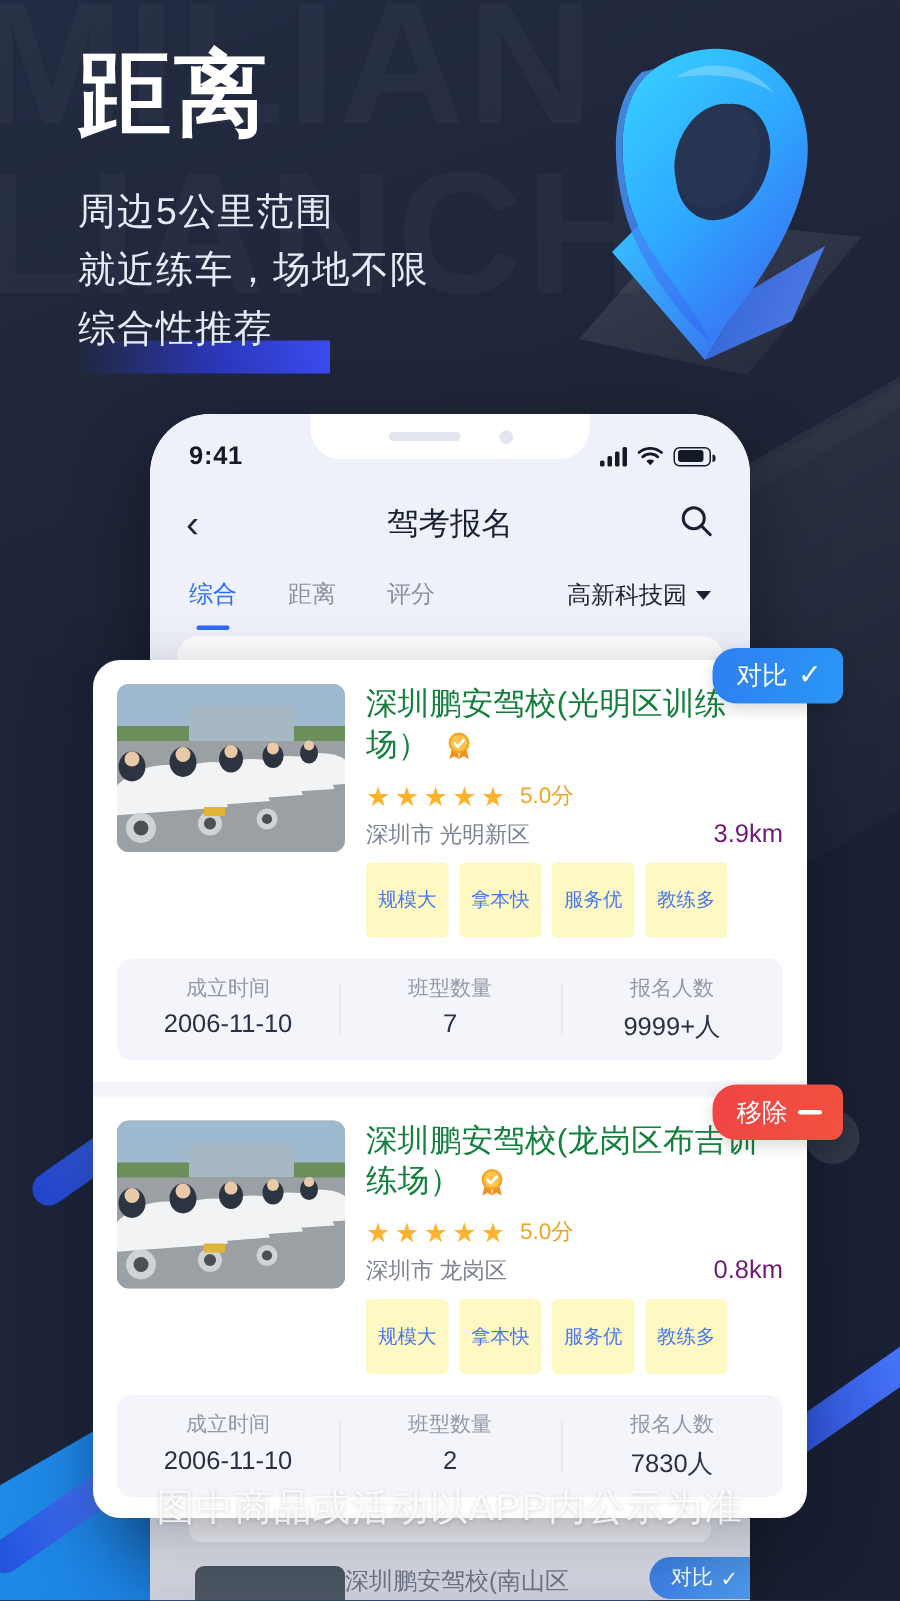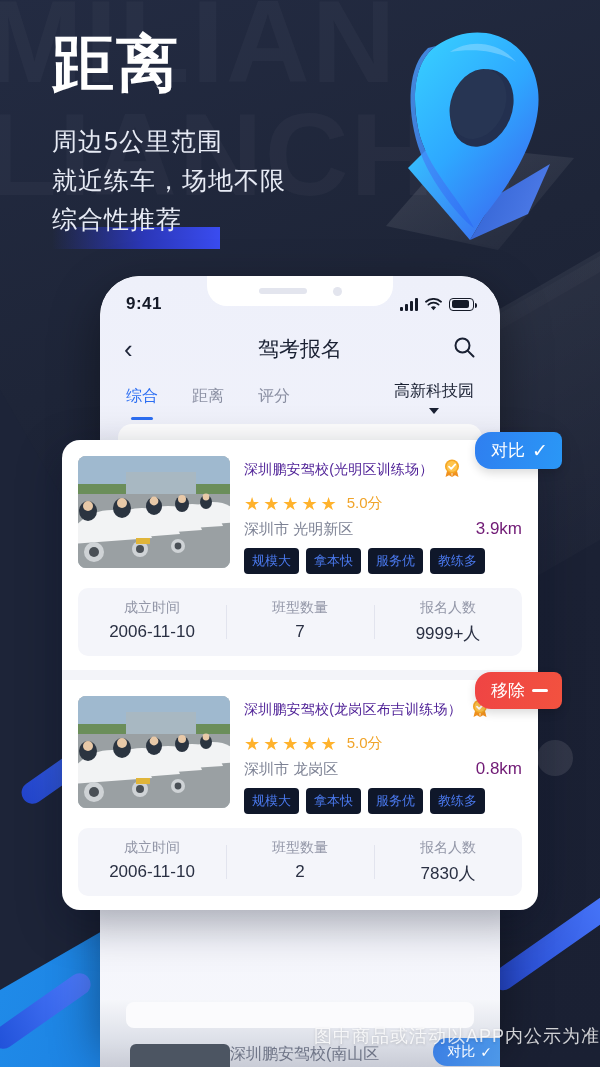--- a/index.html
+++ b/index.html
@@ -170,21 +170,21 @@
     font-size:16px; color:#8b90a3; margin-right:34px;
     position:relative; cursor:pointer; padding-bottom:2px;
   }
   .tab.active { color:#2c6ef2; }
   .tab.active::after {
     content:""; position:absolute; left:50%; transform:translateX(-50%);
     bottom:-11px; width:22px; height:3px; border-radius:2px; background:#2c6ef2;
   }
   .region {
     margin-left:auto; display:flex; align-items:center; gap:6px;
-    font-size:16px; color:#1a2133; cursor:pointer;flex-direction:column;
+    font-size:16px; color:#1a2133; cursor:pointer;
   }
   .caret { width:0;height:0;border-left:5px solid transparent;border-right:5px solid transparent;border-top:6px solid #1a2133;}
 
   .list-area { padding:4px 14px 0; }
   .ghost-card { height:22px; background:#fff; border-radius:14px 14px 0 0; margin:0 4px; }
 
   
   .cards {
     position:absolute;
     left:62px; top:440px;
@@ -198,37 +198,37 @@
   .school-card { position:relative; padding:16px 16px 14px; }
   .divider-gap { height:10px; background:#f3f4f9; }
 
   .sc-main { display:flex; gap:14px; }
   .sc-thumb {
     width:152px; height:112px; border-radius:8px; flex:none;
     overflow:hidden; position:relative; background:#9aa6ad;
   }
   .sc-body { flex:1; min-width:0; position:relative; }
   .sc-name {
-    font-size:14px; color:#4c1d95; line-height:27px; font-weight:500;
+    font-size:21px; color:#15803d; line-height:27px; font-weight:500;
     letter-spacing:0.2px;
   }
   .medal {
     display:inline-block; vertical-align:-4px; margin-left:4px;
   }
   .sc-rating { display:flex; align-items:center; gap:6px; margin-top:7px; }
   .stars { display:flex; gap:3px; }
   .star { color:#ffb22c; font-size:18px; line-height:18px; }
   .score { color:#f0a42a; font-size:15px; margin-left:4px; }
   .sc-loc { display:flex; align-items:baseline; margin-top:6px; }
   .loc-text { font-size:15px; color:#7d8294; }
   .dist { margin-left:auto; font-size:17px; color:#701a75; }
   .tags { display:flex; gap:7px; margin-top:9px; flex-wrap:nowrap; }
   .tag {
-    background:#0f172a; color:#4a79ef; font-size:13px;
-    padding:4px 8px; border-radius:4px; white-space:nowrap;
+    background:#fef9c3; color:#4a79ef; font-size:13px;
+    padding:16px 8px; border-radius:4px; white-space:nowrap;
   }
 
   .stats {
     margin-top:14px; background:#f4f5fa; border-radius:10px;
     display:flex; padding:11px 0;
   }
   .stat { flex:1; text-align:center; position:relative; }
   .stat + .stat::before {
     content:""; position:absolute; left:0; top:6px; bottom:6px;
     width:1px; background:#e2e4ee;
@@ -270,22 +270,22 @@
     position:absolute; left:130px; top:44px;
     font-size:16px; color:#6e7486; white-space:nowrap;
   }
   .bb-badge {
     position:absolute; right:-6px; top:38px;
     padding:5px 14px; border-radius:14px 6px 6px 14px;
     background:linear-gradient(100deg,#3b7fe4,#4f9ae8);
     color:#fff; font-size:14px; display:flex; gap:5px; align-items:center;
   }
   .footer-note {
-    position:absolute; left:0; right:0; top:1024px;
-    text-align:right; font-size:18px; color:rgba(255,255,255,0.80);
+    position:absolute; left:0; right:0; top:988px;
+    text-align:center; font-size:25px; color:rgba(255,255,255,0.80);
     letter-spacing:1px; z-index:40; text-shadow:0 1px 3px rgba(0,0,0,0.18);
   }
 </style>
 </head>
 <body>
 
 <div id="stage">
 
   <div class="bg-watermark"><span>MILIAN</span>
 <span>LIANCHE</span></div>

